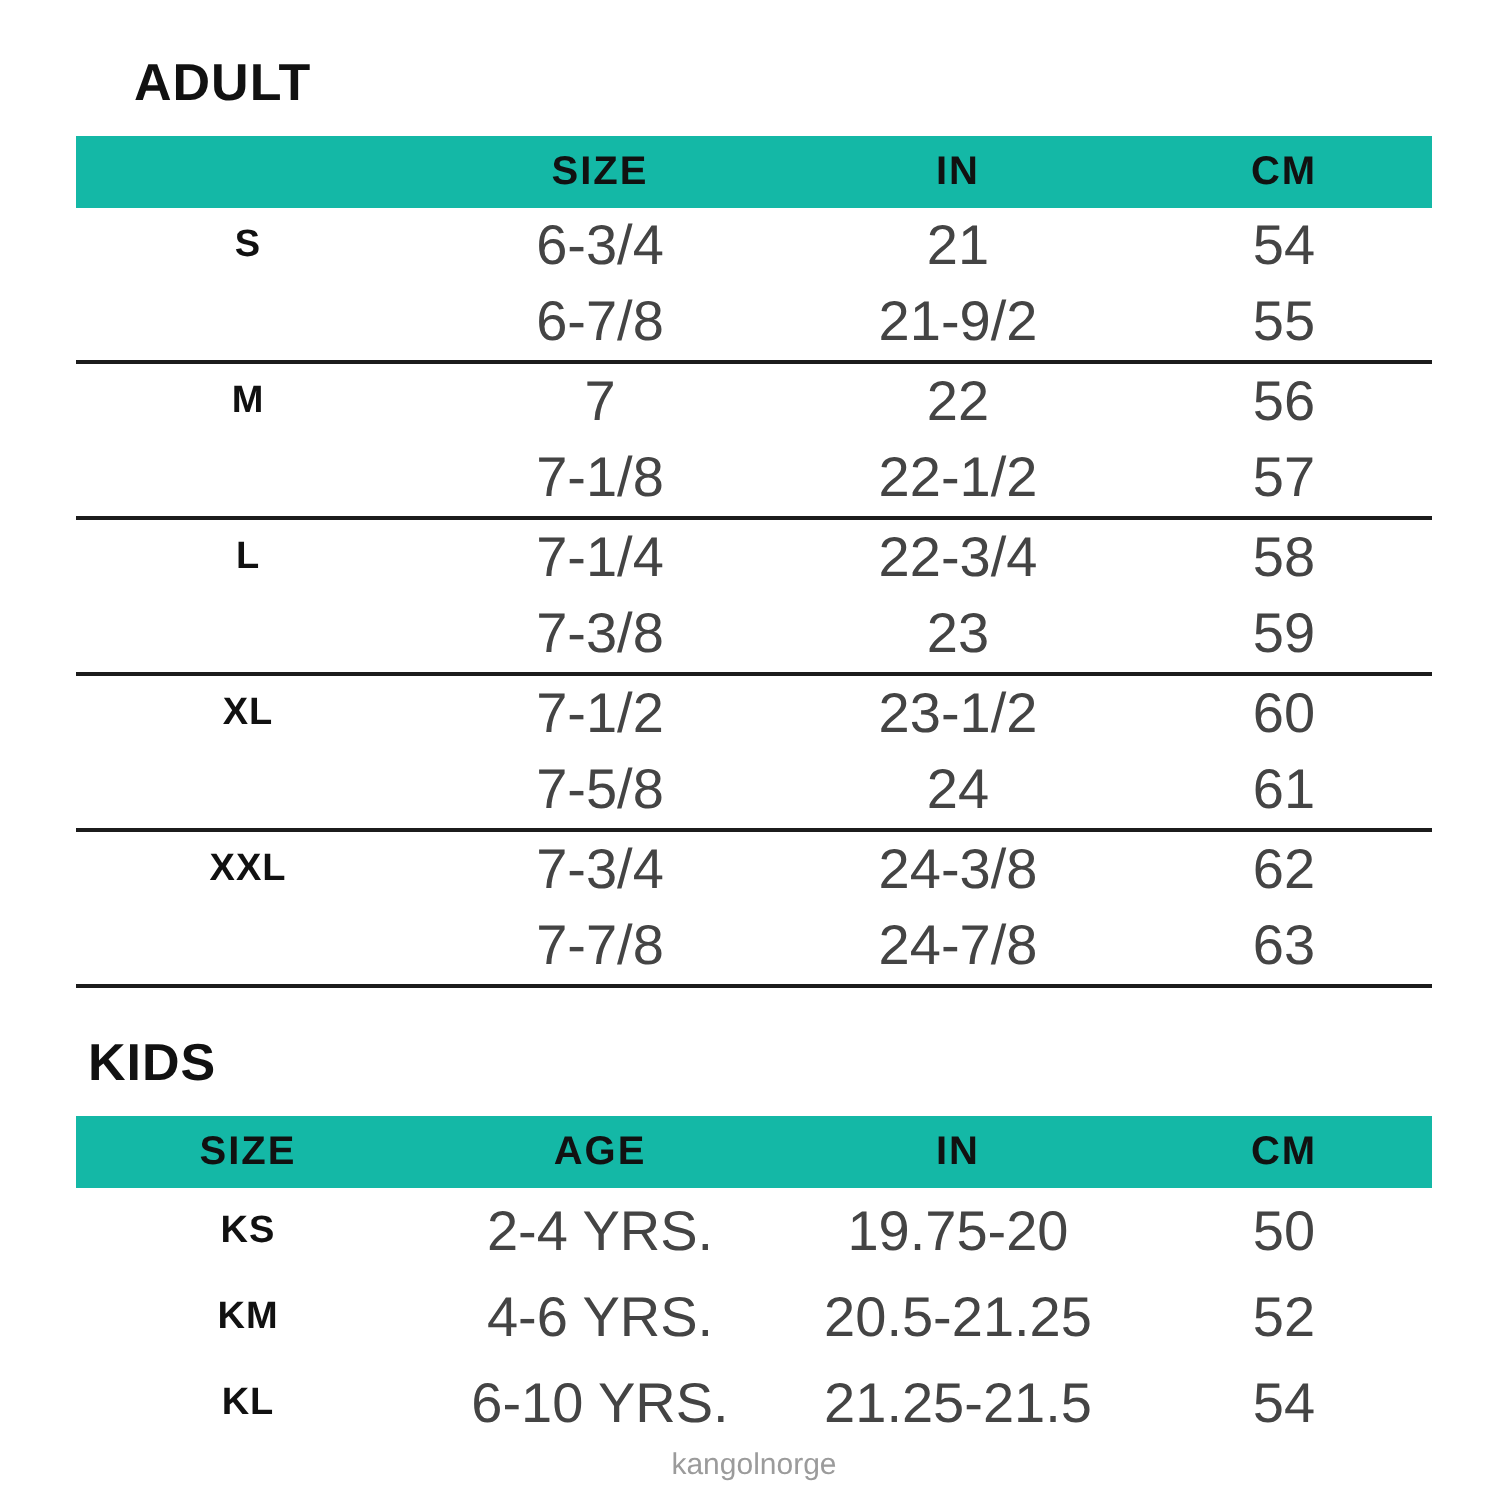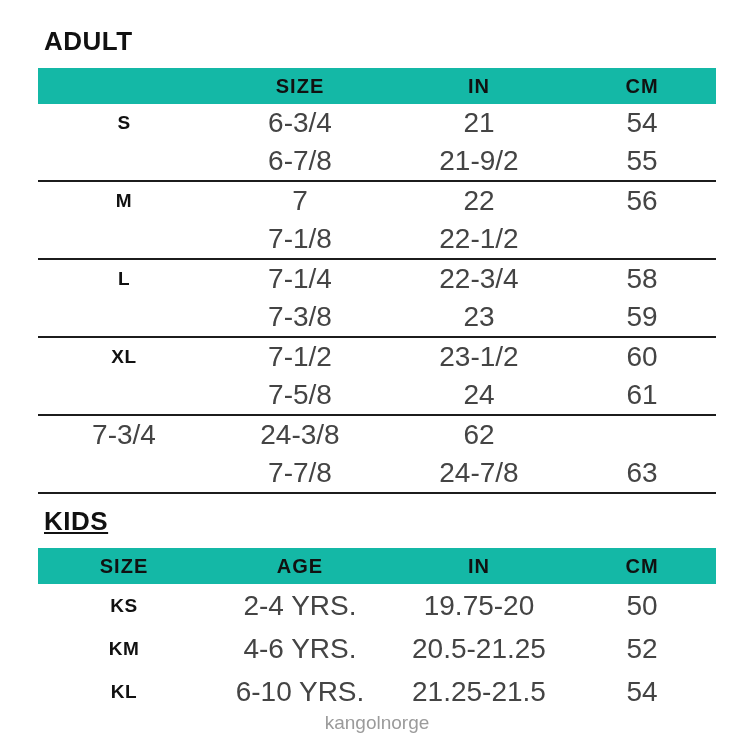--- a/index.html
+++ b/index.html
@@ -17,22 +17,22 @@
     padding: 0 38px;
   }
   .section-heading {
     font-size: 26px;
     font-weight: 700;
     letter-spacing: 0.5px;
     color: #111111;
     line-height: 30px;
     padding-left: 6px;
   }
-  .heading-adult { margin-top: 26px; }
-  .heading-kids  { margin-top: 12px; text-decoration: underline; }
+  .heading-adult { margin-top: 26px; margin-left: 23px; }
+  .heading-kids  { margin-top: 22px; }
 
   .grid-row {
     display: grid;
     grid-template-columns: 172px 180px 178px 148px;
     align-items: center;
     text-align: center;
   }
   .header-row {
     height: 36px;
     margin-top: 12px;
@@ -56,21 +56,21 @@
     color: #111111;
   }
   .value-cell {
     font-size: 28px;
     font-weight: 300;
     color: #444444;
   }
   .footer {
     margin-top: 1px;
     text-align: center;
-    font-size: 19px;
+    font-size: 15px;
     color: #9b9b9b;
     line-height: 18px;
   }
 </style>
 </head>
 <body>
 
 <div class="page">
 
   <h2 class="section-heading heading-adult">ADULT</h2>
@@ -102,20 +102,21 @@
       <div class="grid-row adult-row">
         <div class="size-cell">M</div>
         <div class="value-cell">7</div>
         <div class="value-cell">22</div>
         <div class="value-cell">56</div>
       </div>
       <div class="grid-row adult-row">
         <div class="size-cell"></div>
         <div class="value-cell">7-1/8</div>
         <div class="value-cell">22-1/2</div>
+        <div class="value-cell">57</div>
       </div>
     </div>
 
     <div class="size-group">
       <div class="grid-row adult-row">
         <div class="size-cell">L</div>
         <div class="value-cell">7-1/4</div>
         <div class="value-cell">22-3/4</div>
         <div class="value-cell">58</div>
       </div>
@@ -137,20 +138,21 @@
       <div class="grid-row adult-row">
         <div class="size-cell"></div>
         <div class="value-cell">7-5/8</div>
         <div class="value-cell">24</div>
         <div class="value-cell">61</div>
       </div>
     </div>
 
     <div class="size-group">
       <div class="grid-row adult-row">
+        <div class="size-cell">XXL</div>
         <div class="value-cell">7-3/4</div>
         <div class="value-cell">24-3/8</div>
         <div class="value-cell">62</div>
       </div>
       <div class="grid-row adult-row">
         <div class="size-cell"></div>
         <div class="value-cell">7-7/8</div>
         <div class="value-cell">24-7/8</div>
         <div class="value-cell">63</div>
       </div>

